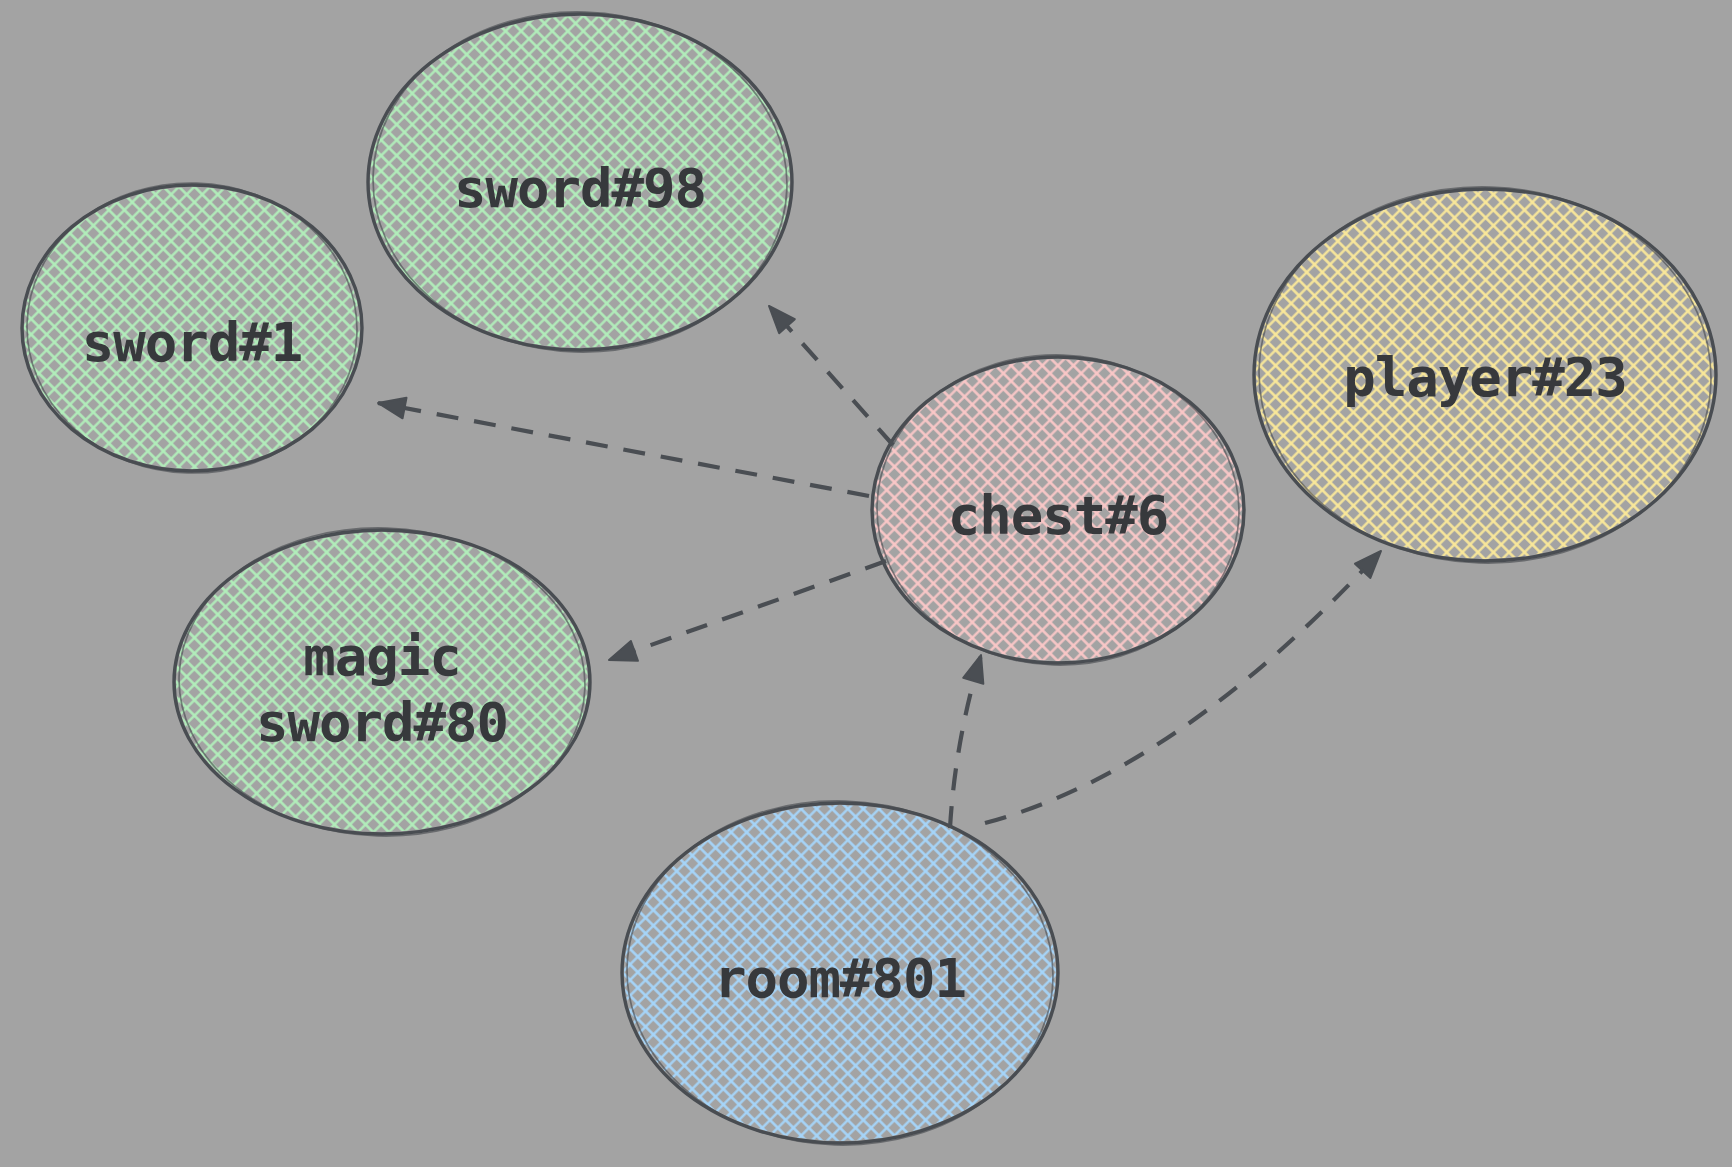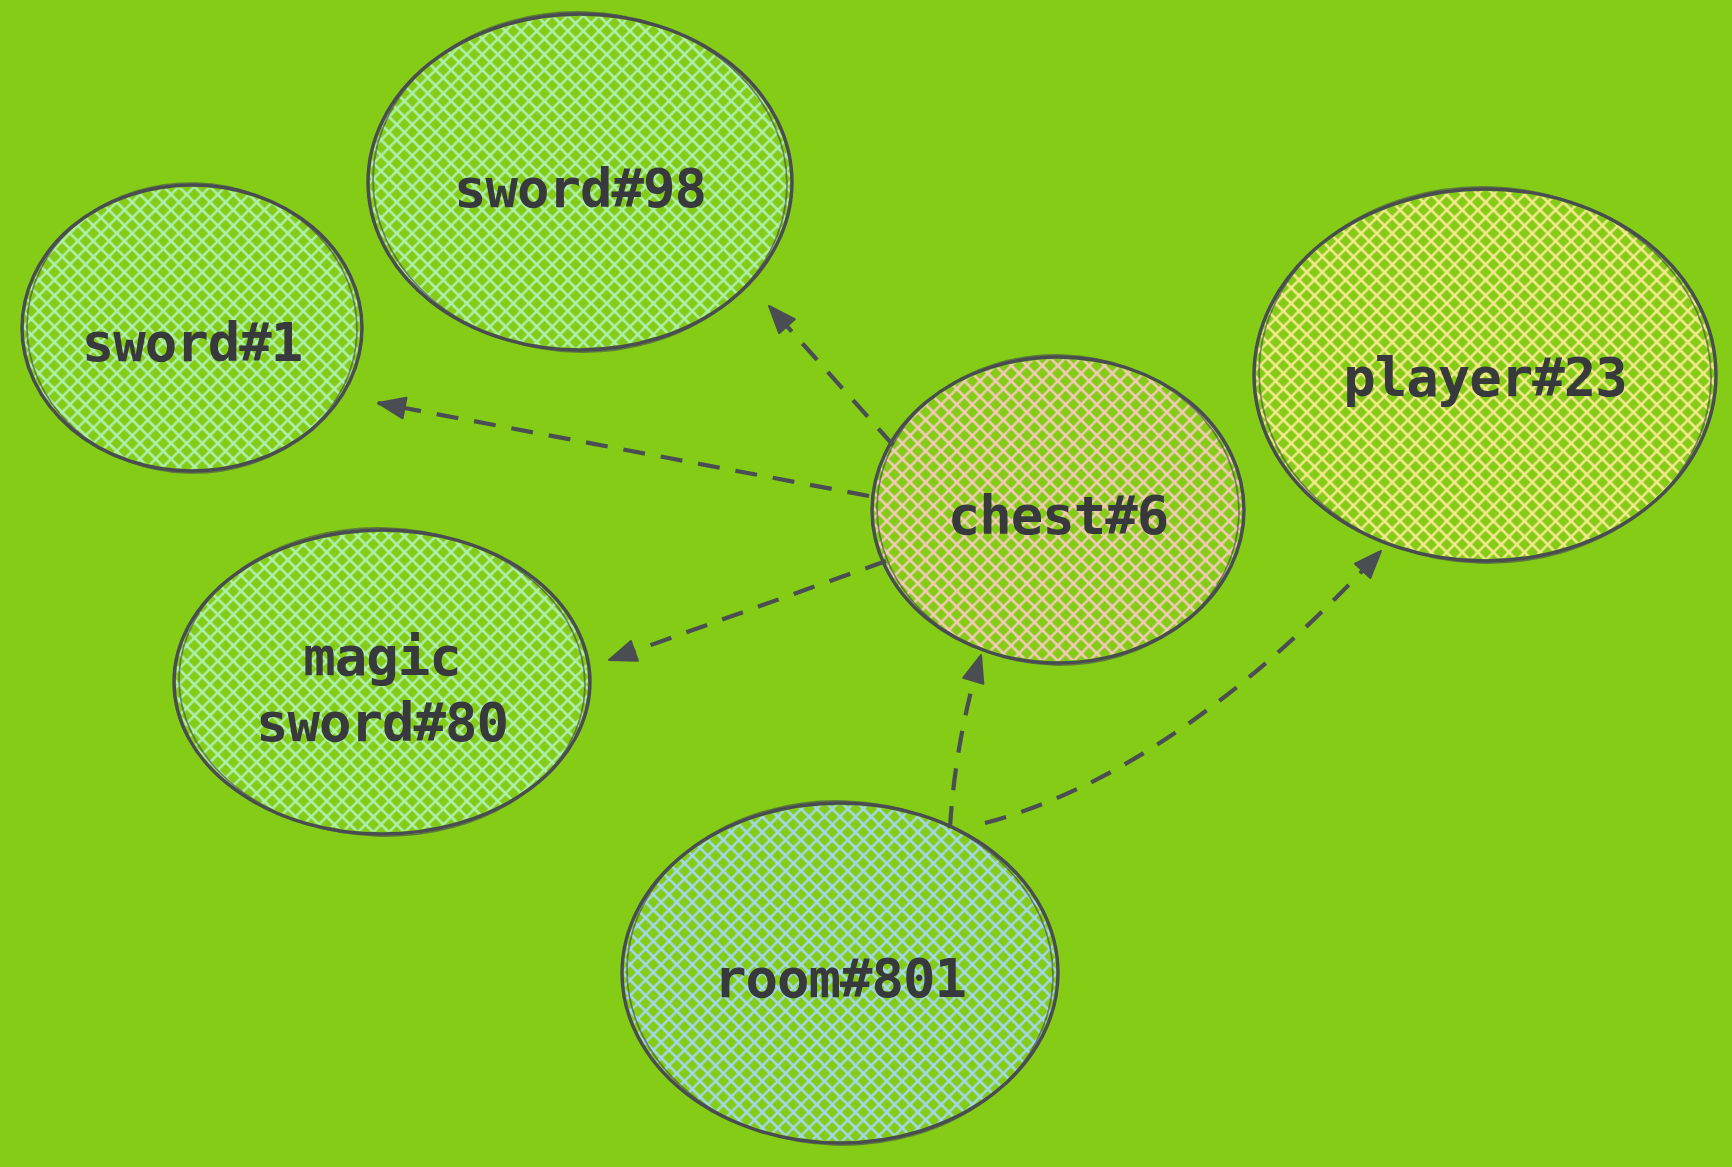--- a/index.html
+++ b/index.html
@@ -1,16 +1,16 @@
 <!DOCTYPE html>
 <html><head>
 <meta charset="utf-8">
 <style>
   html, body { margin: 0; padding: 0; background: #ffffff; }
-  .stage { width: 1732px; height: 1167px; position: relative; background: #84cc16; overflow: hidden; }
+  .stage { width: 1732px; height: 1167px; position: relative; background: #a3a3a3; overflow: hidden; }
   svg { display: block; width: 1732px; height: 1167px; }
   text {
     font-family: "DejaVu Sans Mono", "Liberation Mono", monospace;
     font-weight: 700;
     letter-spacing: -1px;
     user-select: none;
   }
 </style>
 </head>
 <body>

